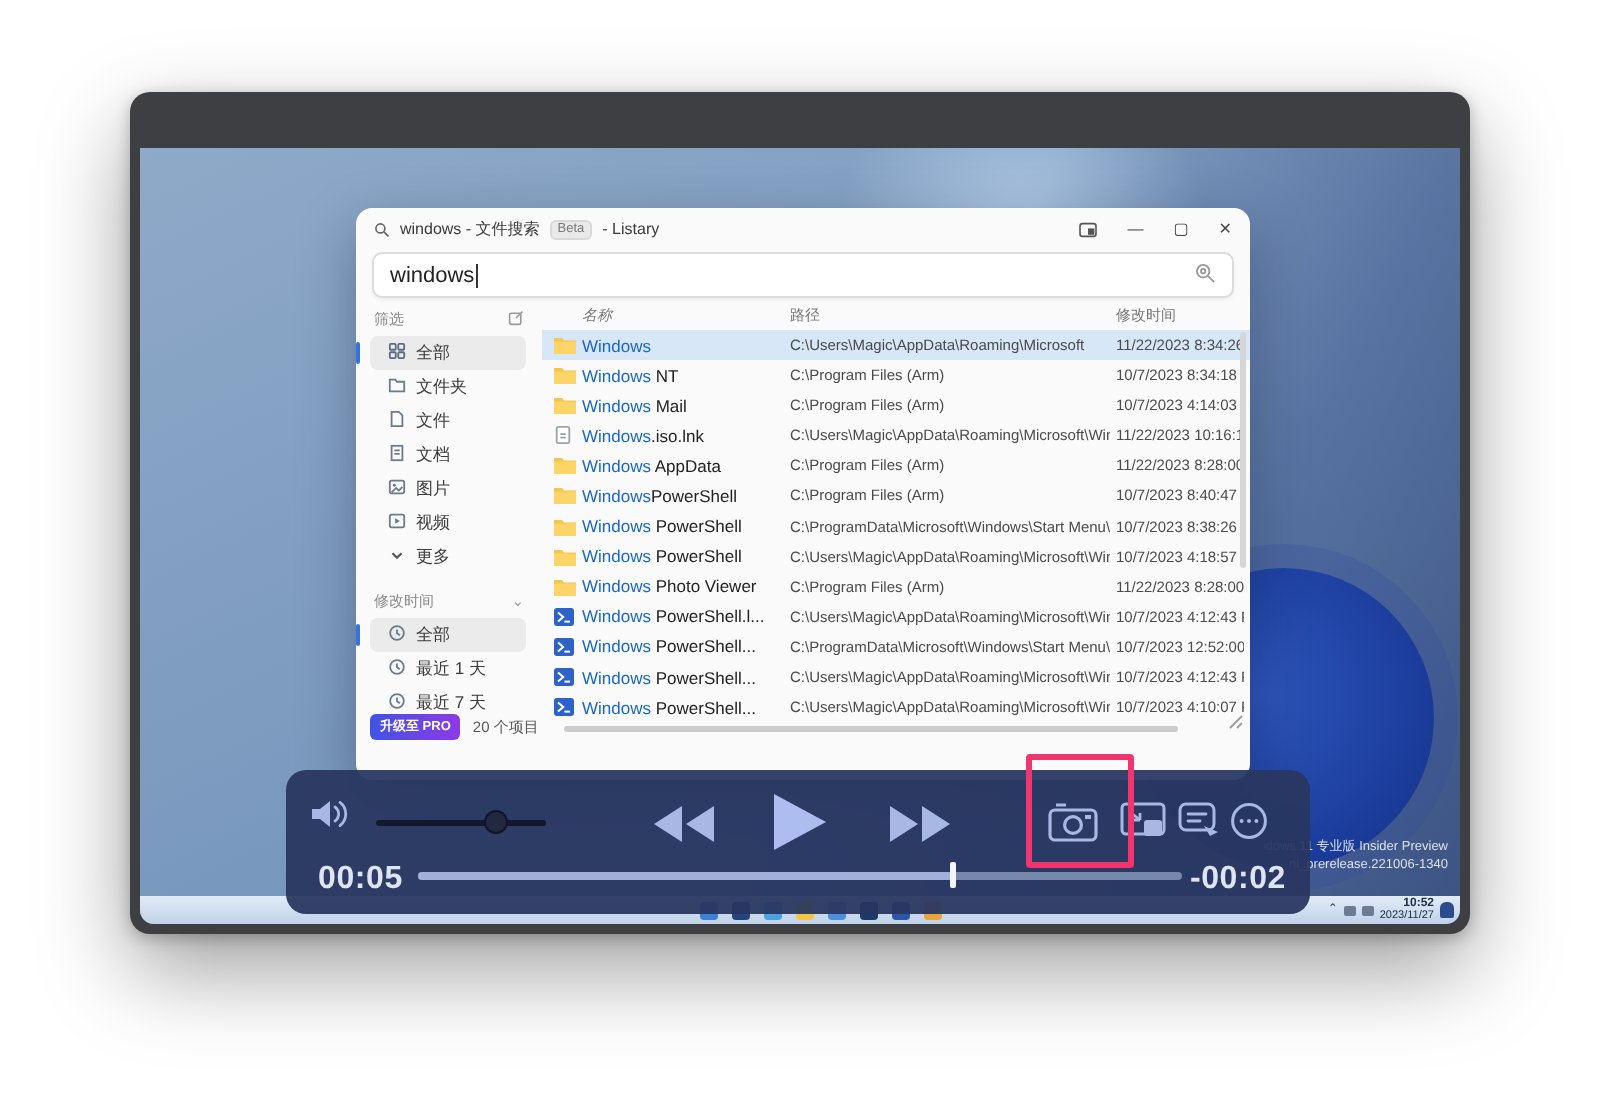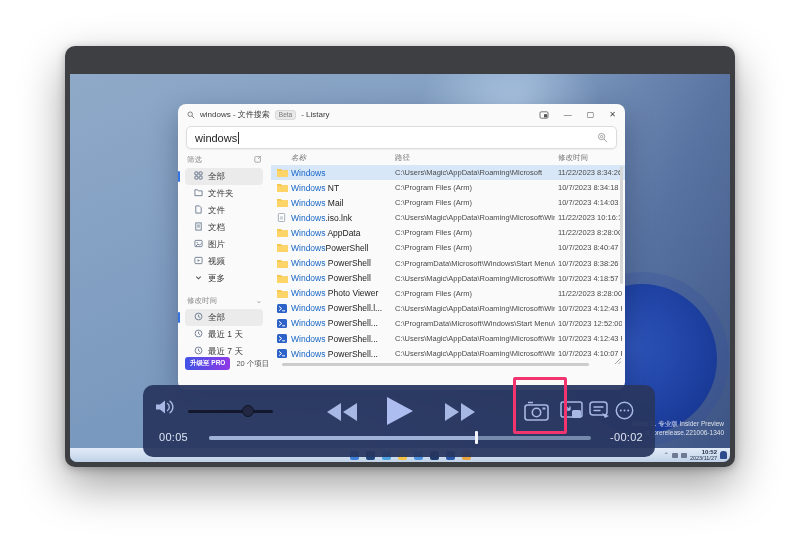--- a/index.html
+++ b/index.html
@@ -101,21 +101,21 @@
   .vol-slider{position:absolute;left:45px;top:25px;width:85px;height:3px;background:#14182c;border-radius:2px;}
   .vol-knob{position:absolute;top:-5px;width:12px;height:12px;border-radius:50%;background:#222842;
     border:1px solid #101427;}
   .btn-rewind{position:absolute;left:184px;top:18px;}
   .btn-play{position:absolute;left:244px;top:12px;}
   .btn-forward{position:absolute;left:301px;top:18px;}
   .btn-camera{position:absolute;left:381px;top:15px;}
   .btn-pip{position:absolute;left:417px;top:16px;}
   .btn-sub{position:absolute;left:446px;top:16px;}
   .btn-more{position:absolute;left:472px;top:16px;}
-  .time{position:absolute;top:46px;font-size:11px;font-weight:400;color:#dee4f3;letter-spacing:.3px;}
+  .time{position:absolute;top:46px;font-size:16px;font-weight:700;color:#dee4f3;letter-spacing:.3px;}
   .time.el{left:16px;} .time.rm{right:12px;}
   .seek{position:absolute;left:66px;right:64px;top:51px;height:3.5px;border-radius:2px;background:#7589ac;}
   .seek-fill{position:absolute;left:0;top:0;bottom:0;background:#9fb1d6;border-radius:2px;}
   .seek-thumb{position:absolute;top:-5px;width:3px;height:13px;background:#f3f5fa;border-radius:1px;}
 
   
   .pink-rect{position:absolute;left:443px;top:303px;width:54px;height:57px;border:3px solid #f2356e;
     border-radius:2px;z-index:6;}
 </style>
 </head>

